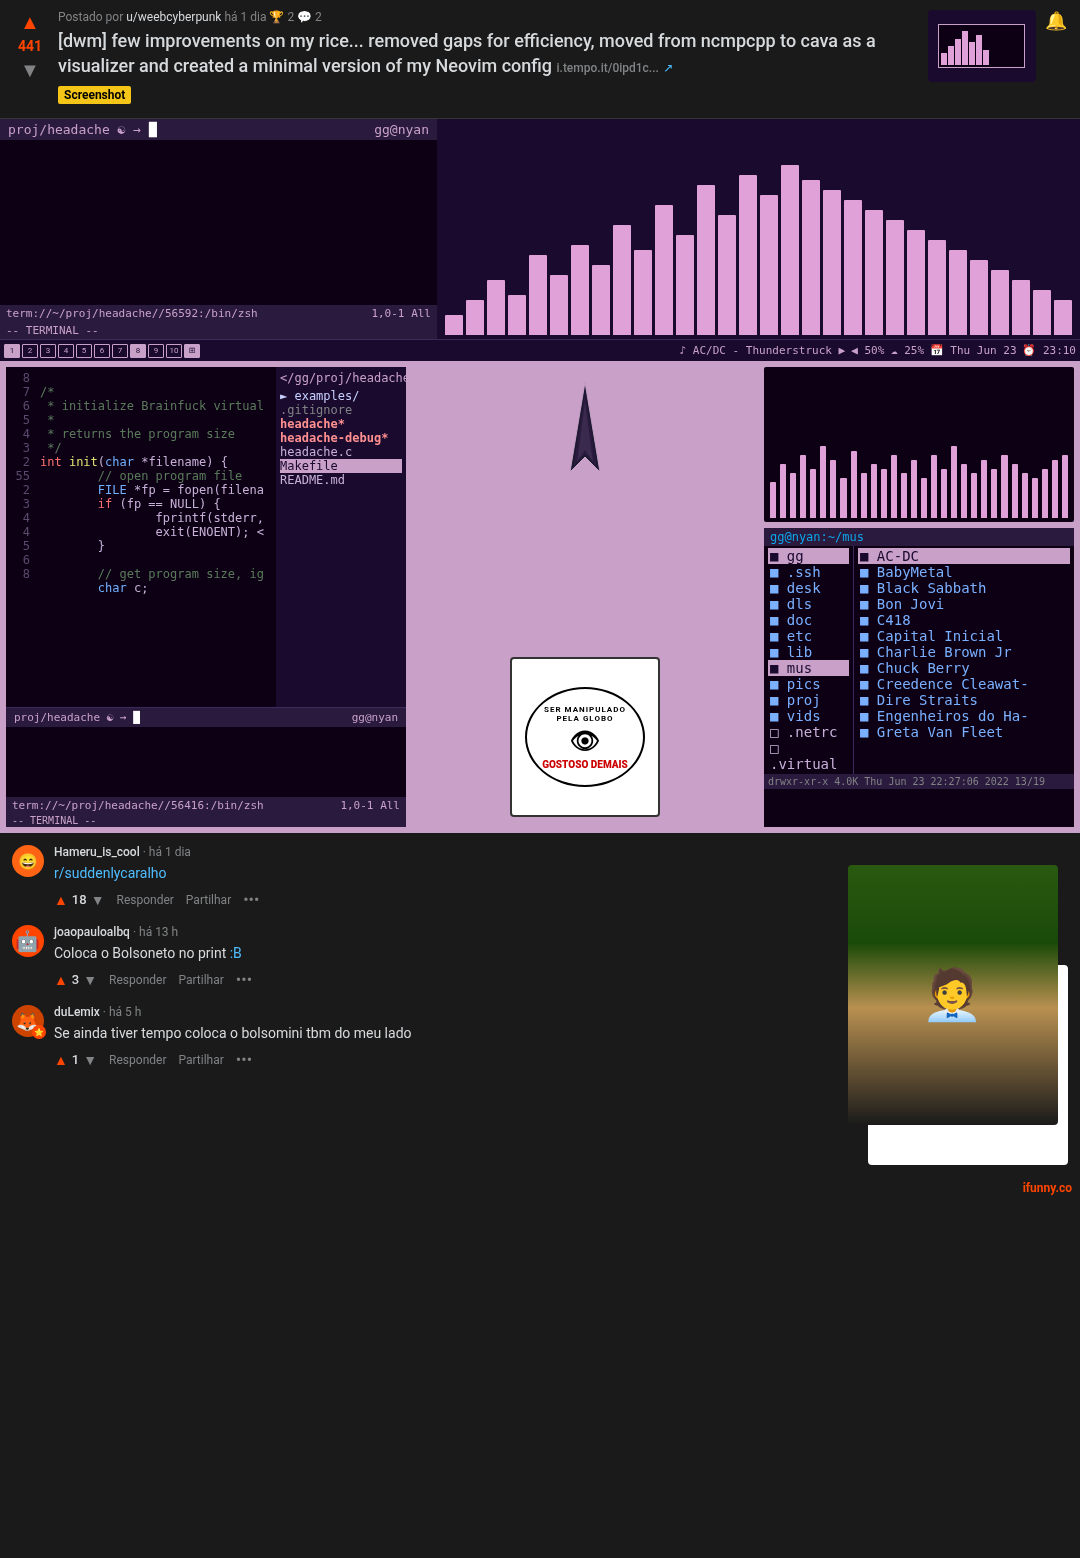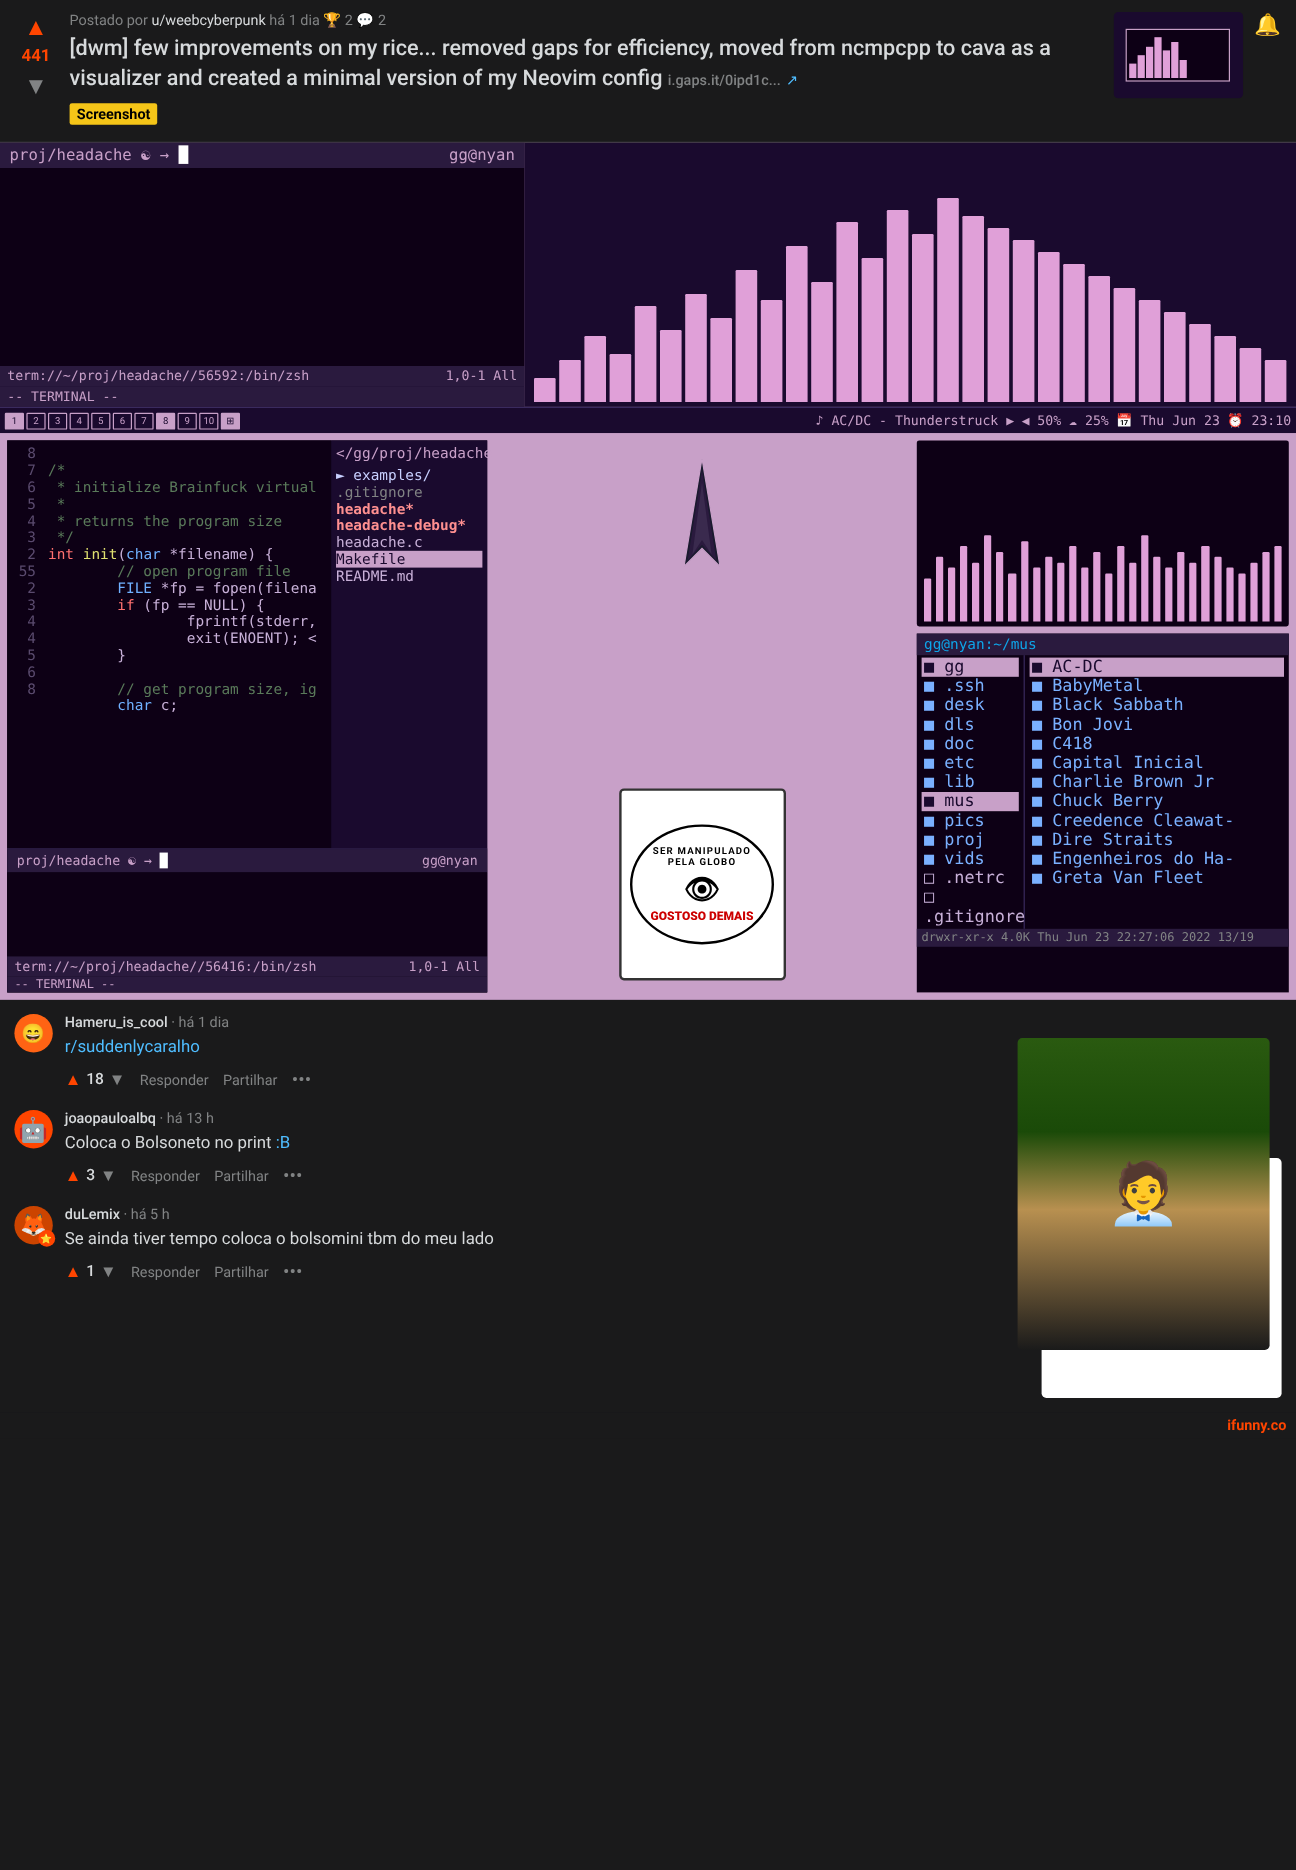--- a/index.html
+++ b/index.html
@@ -225,21 +225,21 @@
       padding: 10px;
     }
     .arch-logo {
       width: 120px;
       height: 130px;
       display: flex;
       align-items: center;
       justify-content: center;
     }
     .globo-image {
-      width: 139px;
+      width: 150px;
       height: 160px;
       background: #fff;
       border: 2px solid #333;
       display: flex;
       align-items: center;
       justify-content: center;
       flex-direction: column;
       border-radius: 4px;
     }
 
@@ -361,21 +361,21 @@
   </div>
   <div class="post-content-col">
     <div class="post-meta">
       Postado por <span class="username">u/weebcyberpunk</span>
       <span>há 1 dia</span>
       🏆 <span>2</span>
       💬 <span>2</span>
     </div>
     <div class="post-title">
       <span>[dwm] few improvements on my rice... removed gaps for efficiency, moved from ncmpcpp to cava as a visualizer and created a minimal version of my Neovim config</span>
-      <span class="link">i.gaps.it/0ipd1c...</span>
+      <span class="link">i.tempo.it/0ipd1c...</span>
       <span style="color:#4fbdff; font-size:12px;">↗</span>
     </div>
     <div class="screenshot-badge">Screenshot</div>
   </div>
   <div class="post-thumbnail">
 
     <div style="width:100%;height:100%;background:#1a0a2e;display:flex;align-items:center;justify-content:center;">
       <div style="width:80%;height:60%;background:#0d0015;border:1px solid #c8a0c8;display:flex;align-items:flex-end;padding:2px;gap:1px;">
         <div style="width:6px;height:30%;background:#e0a0d8;"></div>
         <div style="width:6px;height:50%;background:#e0a0d8;"></div>
@@ -593,21 +593,21 @@
             <div style="color:#7ab0ff;padding:0 2px;">■ desk</div>
             <div style="color:#7ab0ff;padding:0 2px;">■ dls</div>
             <div style="color:#7ab0ff;padding:0 2px;">■ doc</div>
             <div style="color:#7ab0ff;padding:0 2px;">■ etc</div>
             <div style="color:#7ab0ff;padding:0 2px;">■ lib</div>
             <div style="background:#c8a0c8;color:#1a0a2e;padding:0 2px;">■ mus</div>
             <div style="color:#7ab0ff;padding:0 2px;">■ pics</div>
             <div style="color:#7ab0ff;padding:0 2px;">■ proj</div>
             <div style="color:#7ab0ff;padding:0 2px;">■ vids</div>
             <div style="color:#c8b0d8;padding:0 2px;">□ .netrc</div>
-            <div style="color:#c8b0d8;padding:0 2px;">□ .gitignore</div>
+            <div style="color:#c8b0d8;padding:0 2px;">□ .virtual</div>
           </div>
           <div style="flex:1;padding:2px 4px;">
             <div style="background:#c8a0c8;color:#1a0a2e;padding:0 2px;">■ AC-DC</div>
             <div style="color:#7ab0ff;padding:0 2px;">■ BabyMetal</div>
             <div style="color:#7ab0ff;padding:0 2px;">■ Black Sabbath</div>
             <div style="color:#7ab0ff;padding:0 2px;">■ Bon Jovi</div>
             <div style="color:#7ab0ff;padding:0 2px;">■ C418</div>
             <div style="color:#7ab0ff;padding:0 2px;">■ Capital Inicial</div>
             <div style="color:#7ab0ff;padding:0 2px;">■ Charlie Brown Jr</div>
             <div style="color:#7ab0ff;padding:0 2px;">■ Chuck Berry</div>

